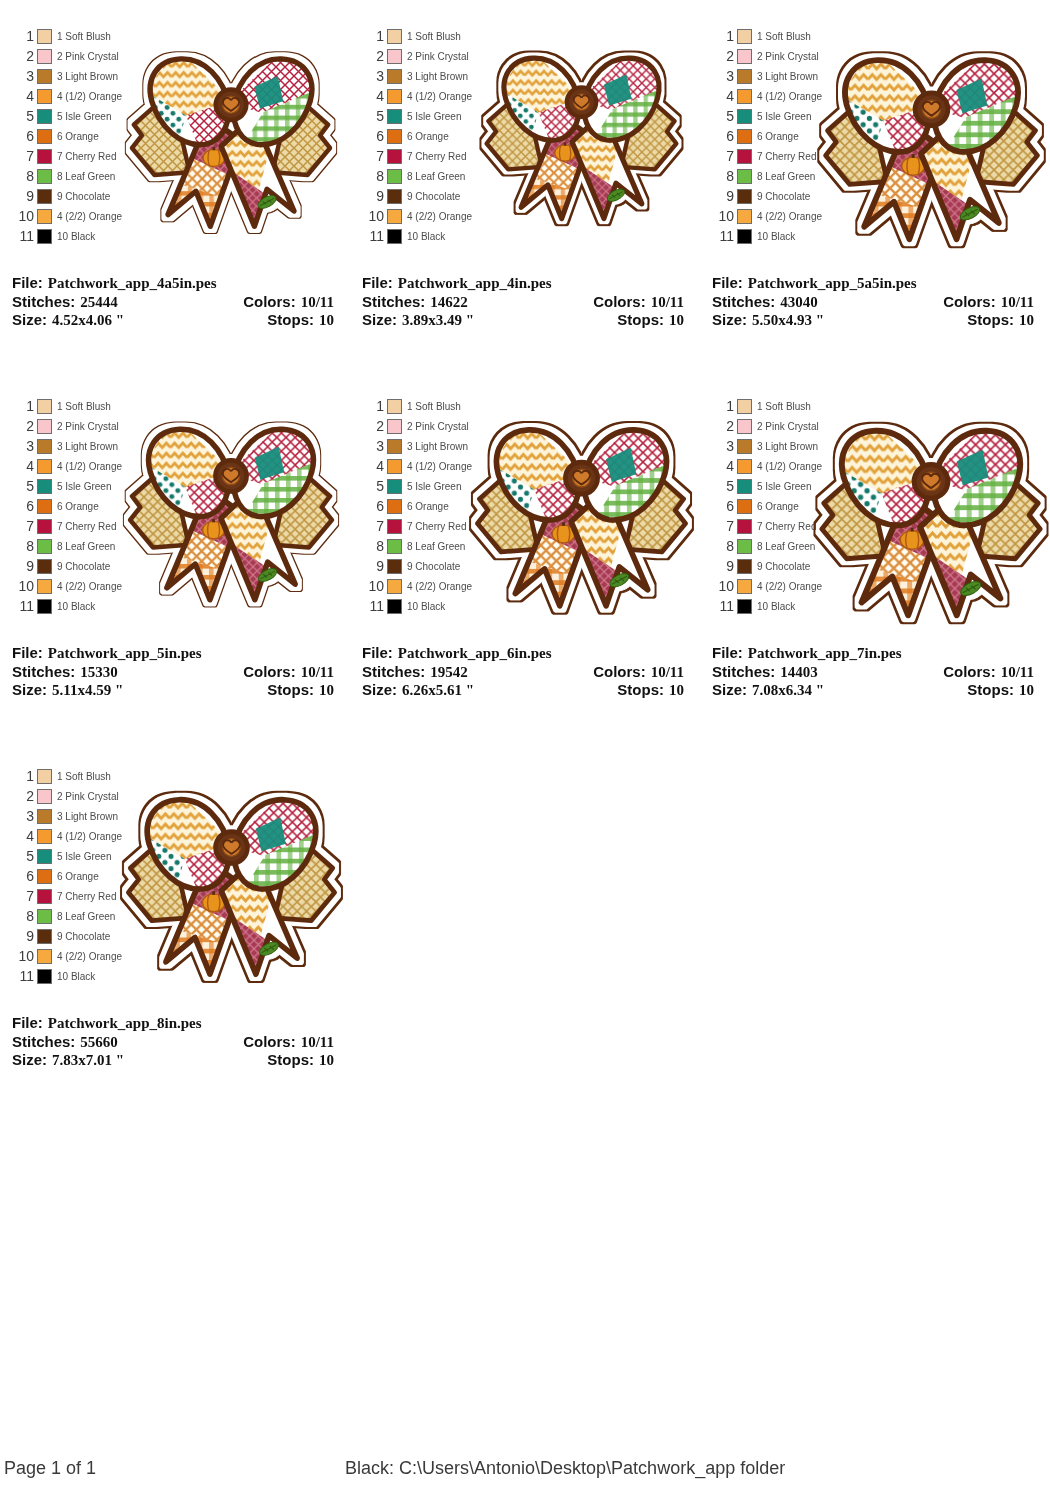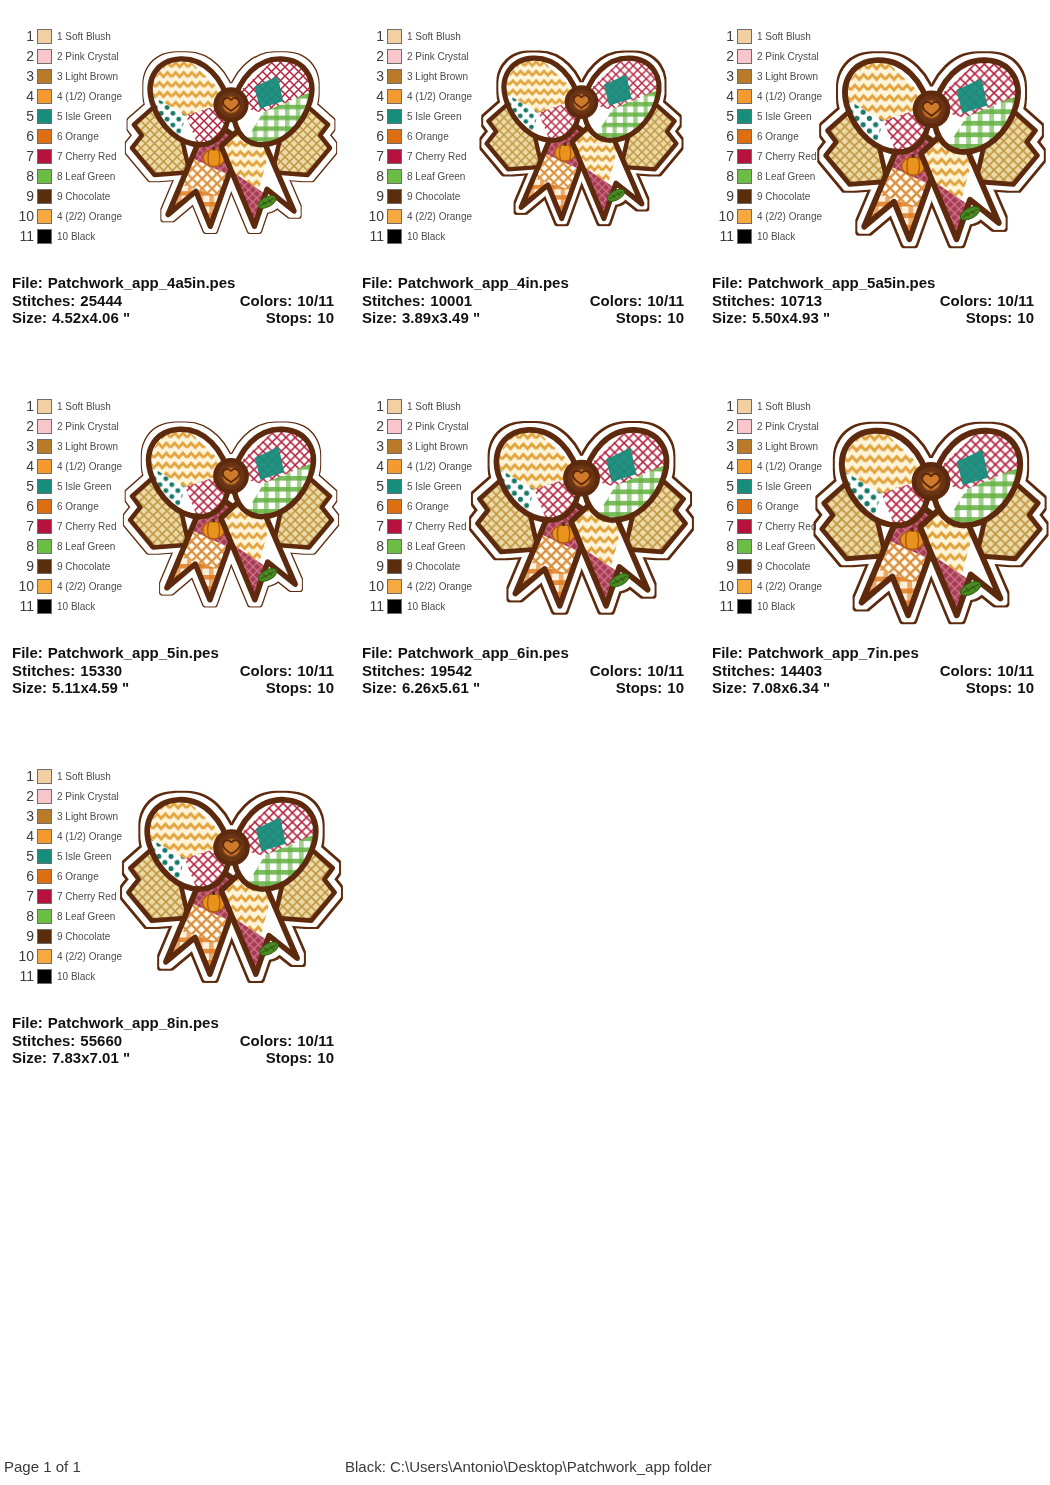--- a/index.html
+++ b/index.html
@@ -20,24 +20,24 @@
   .llabel{font-size:10px;color:#4c4c4c;margin-left:5px;white-space:nowrap;}
   
   .bowwrap{position:absolute;left:110px;top:20px;width:242px;height:238px;
     display:flex;justify-content:center;align-items:flex-start;}
   .bowwrap svg{display:block;}
   
   .info{position:absolute;left:12px;top:254px;width:322px;
     font-weight:bold;font-size:15px;color:#111;line-height:17.5px;}
   .iline{white-space:nowrap;}
   .iline.spread{display:flex;justify-content:space-between;}
-  .ival{margin-left:5px;}
+  .ival{margin-left:5px;font-family:Liberation Serif, serif;}
   
   .footer{position:absolute;left:0;top:1458px;width:960px;height:20px;
-    font-size:15px;color:#3a3a3a;text-align:right;}
+    font-size:18px;color:#3a3a3a;text-align:right;}
   .footer .pageno{position:absolute;left:4px;top:0;}
   .footer .source{position:absolute;left:345px;top:0;}
   .defs-holder{position:absolute;width:0;height:0;overflow:hidden;}
 </style>
 </head>
 <body>
 
 <div class="defs-holder">
 <svg width="0" height="0" aria-hidden="true">
   <defs>
@@ -303,21 +303,21 @@
     <div class="bowwrap">
       <svg viewBox="0 0 240 220" width="207">
         <use href="#bow"></use>
       </svg>
     </div>
     <div class="info">
       <div class="iline">
         <span>File:</span><span class="ival">Patchwork_app_4in.pes</span>
       </div>
       <div class="iline spread">
-        <span><span>Stitches:</span><span class="ival">10001</span></span>
+        <span><span>Stitches:</span><span class="ival">14622</span></span>
         <span><span>Colors:</span><span class="ival">10/11</span></span>
       </div>
       <div class="iline spread">
         <span><span>Size:</span><span class="ival">3.89x3.49 "</span></span>
         <span><span>Stops:</span><span class="ival">10</span></span>
       </div>
     </div>
   </div>
       <div class="cell" style="left: 700px; top: 20px;">
     <div class="legend">
@@ -380,21 +380,21 @@
     <div class="bowwrap">
       <svg viewBox="0 0 240 220" width="231">
         <use href="#bow"></use>
       </svg>
     </div>
     <div class="info">
       <div class="iline">
         <span>File:</span><span class="ival">Patchwork_app_5a5in.pes</span>
       </div>
       <div class="iline spread">
-        <span><span>Stitches:</span><span class="ival">10713</span></span>
+        <span><span>Stitches:</span><span class="ival">43040</span></span>
         <span><span>Colors:</span><span class="ival">10/11</span></span>
       </div>
       <div class="iline spread">
         <span><span>Size:</span><span class="ival">5.50x4.93 "</span></span>
         <span><span>Stops:</span><span class="ival">10</span></span>
       </div>
     </div>
   </div>
       <div class="cell" style="left: 0px; top: 390px;">
     <div class="legend">

